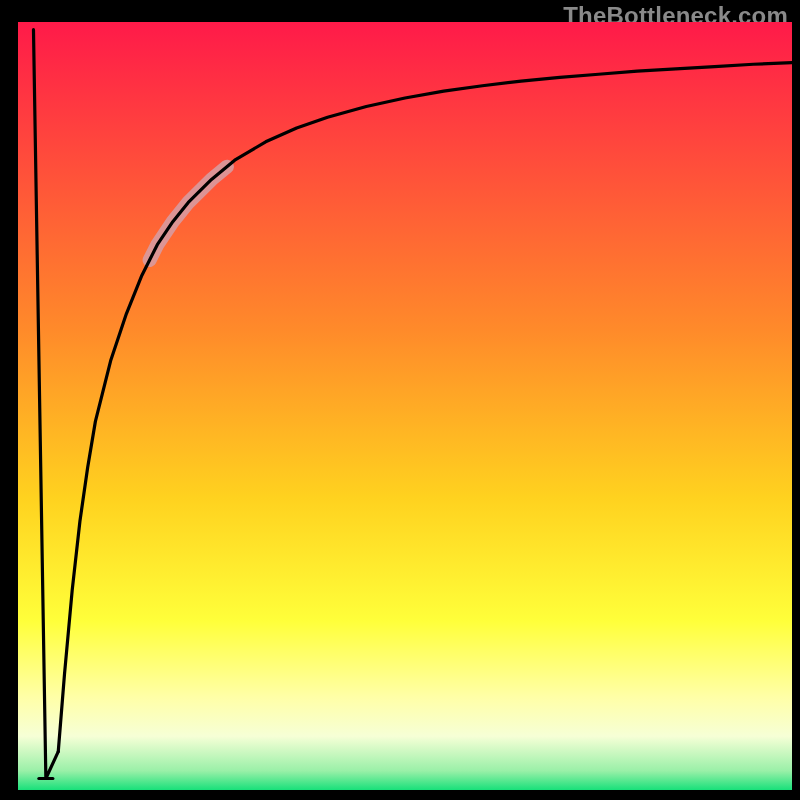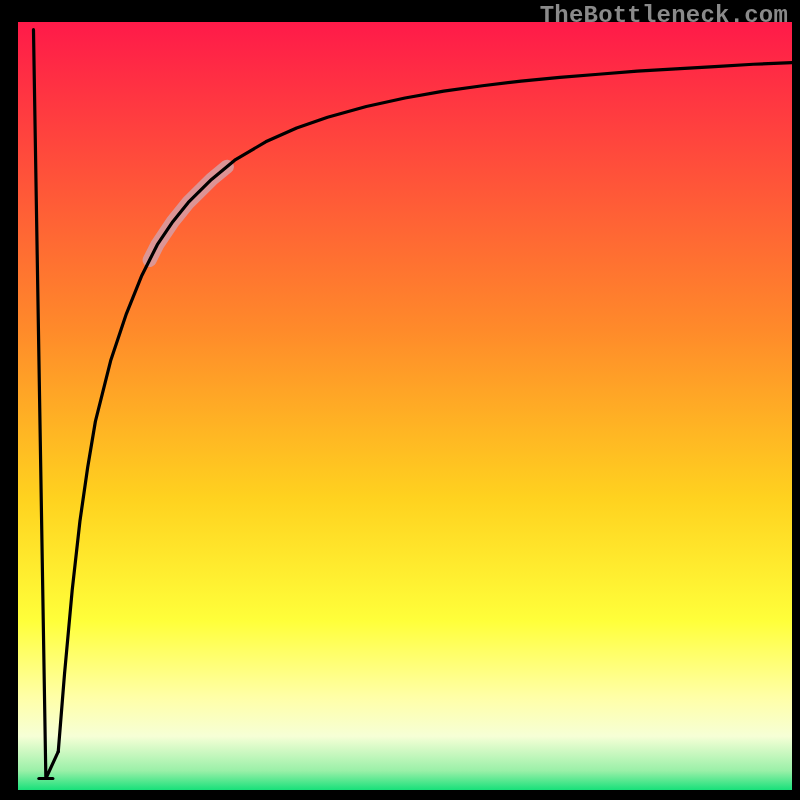--- a/index.html
+++ b/index.html
@@ -19,21 +19,21 @@
     background: #000;
   }
   .plot {
     position: absolute;
     box-sizing: border-box;
   }
   .watermark {
     position: absolute;
     top: 2px;
     right: 12px;
-    font-family: Liberation Mono, monospace;
+    font-family: Liberation Sans, sans-serif;
     font-size: 24px;
     font-weight: 600;
     color: #8a8a8a;
     letter-spacing: 0.2px;
     margin-left: 8px;
   }
   svg { display: block; }
 </style>
 </head>
 <body>

